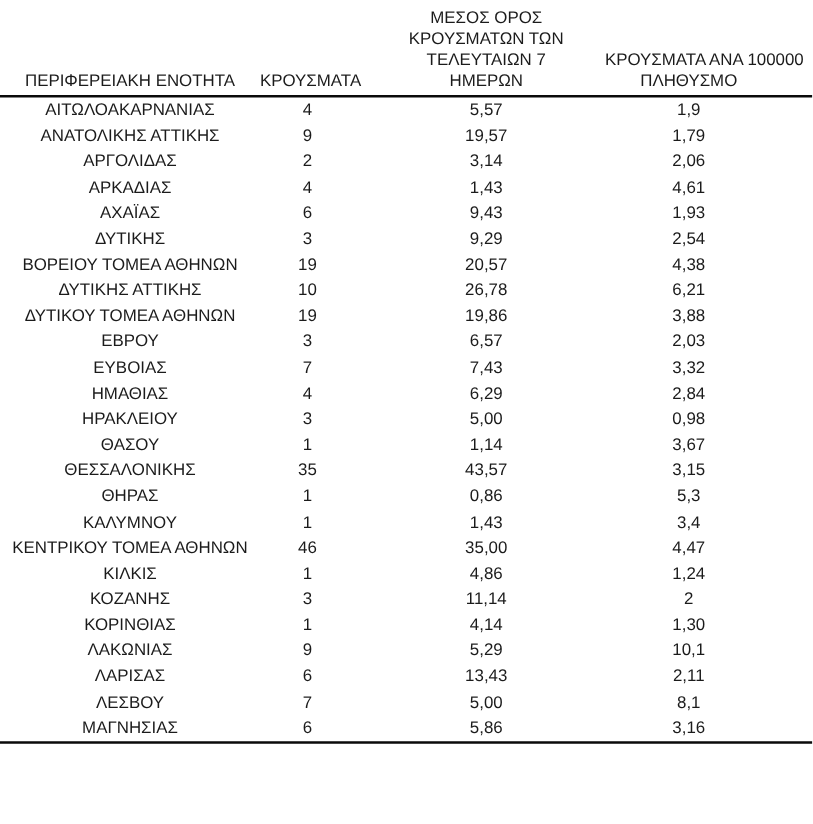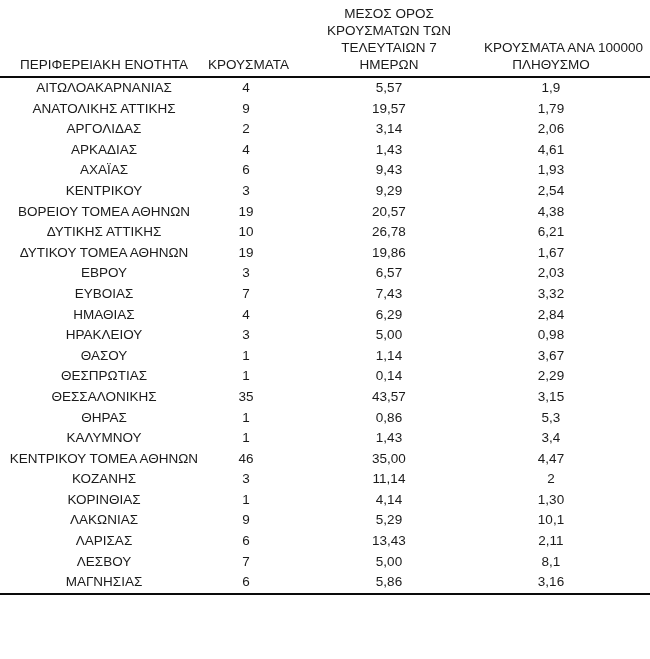--- a/index.html
+++ b/index.html
@@ -103,42 +103,42 @@
           <td class="c3cell">1,43</td>
           <td class="c4cell">4,61</td>
         </tr>
         <tr>
           <td>ΑΧΑΪΑΣ</td>
           <td>6</td>
           <td class="c3cell">9,43</td>
           <td class="c4cell">1,93</td>
         </tr>
         <tr>
-          <td>ΚΕΝΤΡΙΚΟΥ</td>
+          <td>ΔΥΤΙΚΗΣ</td>
           <td>3</td>
           <td class="c3cell">9,29</td>
           <td class="c4cell">2,54</td>
         </tr>
         <tr>
           <td>ΒΟΡΕΙΟΥ ΤΟΜΕΑ ΑΘΗΝΩΝ</td>
           <td>19</td>
           <td class="c3cell">20,57</td>
           <td class="c4cell">4,38</td>
         </tr>
         <tr>
           <td>ΔΥΤΙΚΗΣ ΑΤΤΙΚΗΣ</td>
           <td>10</td>
           <td class="c3cell">26,78</td>
           <td class="c4cell">6,21</td>
         </tr>
         <tr>
           <td>ΔΥΤΙΚΟΥ ΤΟΜΕΑ ΑΘΗΝΩΝ</td>
           <td>19</td>
           <td class="c3cell">19,86</td>
-          <td class="c4cell">1,67</td>
+          <td class="c4cell">3,88</td>
         </tr>
         <tr>
           <td>ΕΒΡΟΥ</td>
           <td>3</td>
           <td class="c3cell">6,57</td>
           <td class="c4cell">2,03</td>
         </tr>
         <tr>
           <td>ΕΥΒΟΙΑΣ</td>
           <td>7</td>
@@ -157,26 +157,20 @@
           <td class="c3cell">5,00</td>
           <td class="c4cell">0,98</td>
         </tr>
         <tr>
           <td>ΘΑΣΟΥ</td>
           <td>1</td>
           <td class="c3cell">1,14</td>
           <td class="c4cell">3,67</td>
         </tr>
         <tr>
-          <td>ΘΕΣΠΡΩΤΙΑΣ</td>
-          <td>1</td>
-          <td class="c3cell">0,14</td>
-          <td class="c4cell">2,29</td>
-        </tr>
-        <tr>
           <td>ΘΕΣΣΑΛΟΝΙΚΗΣ</td>
           <td>35</td>
           <td class="c3cell">43,57</td>
           <td class="c4cell">3,15</td>
         </tr>
         <tr>
           <td>ΘΗΡΑΣ</td>
           <td>1</td>
           <td class="c3cell">0,86</td>
           <td class="c4cell">5,3</td>
@@ -185,20 +179,26 @@
           <td>ΚΑΛΥΜΝΟΥ</td>
           <td>1</td>
           <td class="c3cell">1,43</td>
           <td class="c4cell">3,4</td>
         </tr>
         <tr>
           <td>ΚΕΝΤΡΙΚΟΥ ΤΟΜΕΑ ΑΘΗΝΩΝ</td>
           <td>46</td>
           <td class="c3cell">35,00</td>
           <td class="c4cell">4,47</td>
+        </tr>
+        <tr>
+          <td>ΚΙΛΚΙΣ</td>
+          <td>1</td>
+          <td class="c3cell">4,86</td>
+          <td class="c4cell">1,24</td>
         </tr>
         <tr>
           <td>ΚΟΖΑΝΗΣ</td>
           <td>3</td>
           <td class="c3cell">11,14</td>
           <td class="c4cell">2</td>
         </tr>
         <tr>
           <td>ΚΟΡΙΝΘΙΑΣ</td>
           <td>1</td>

